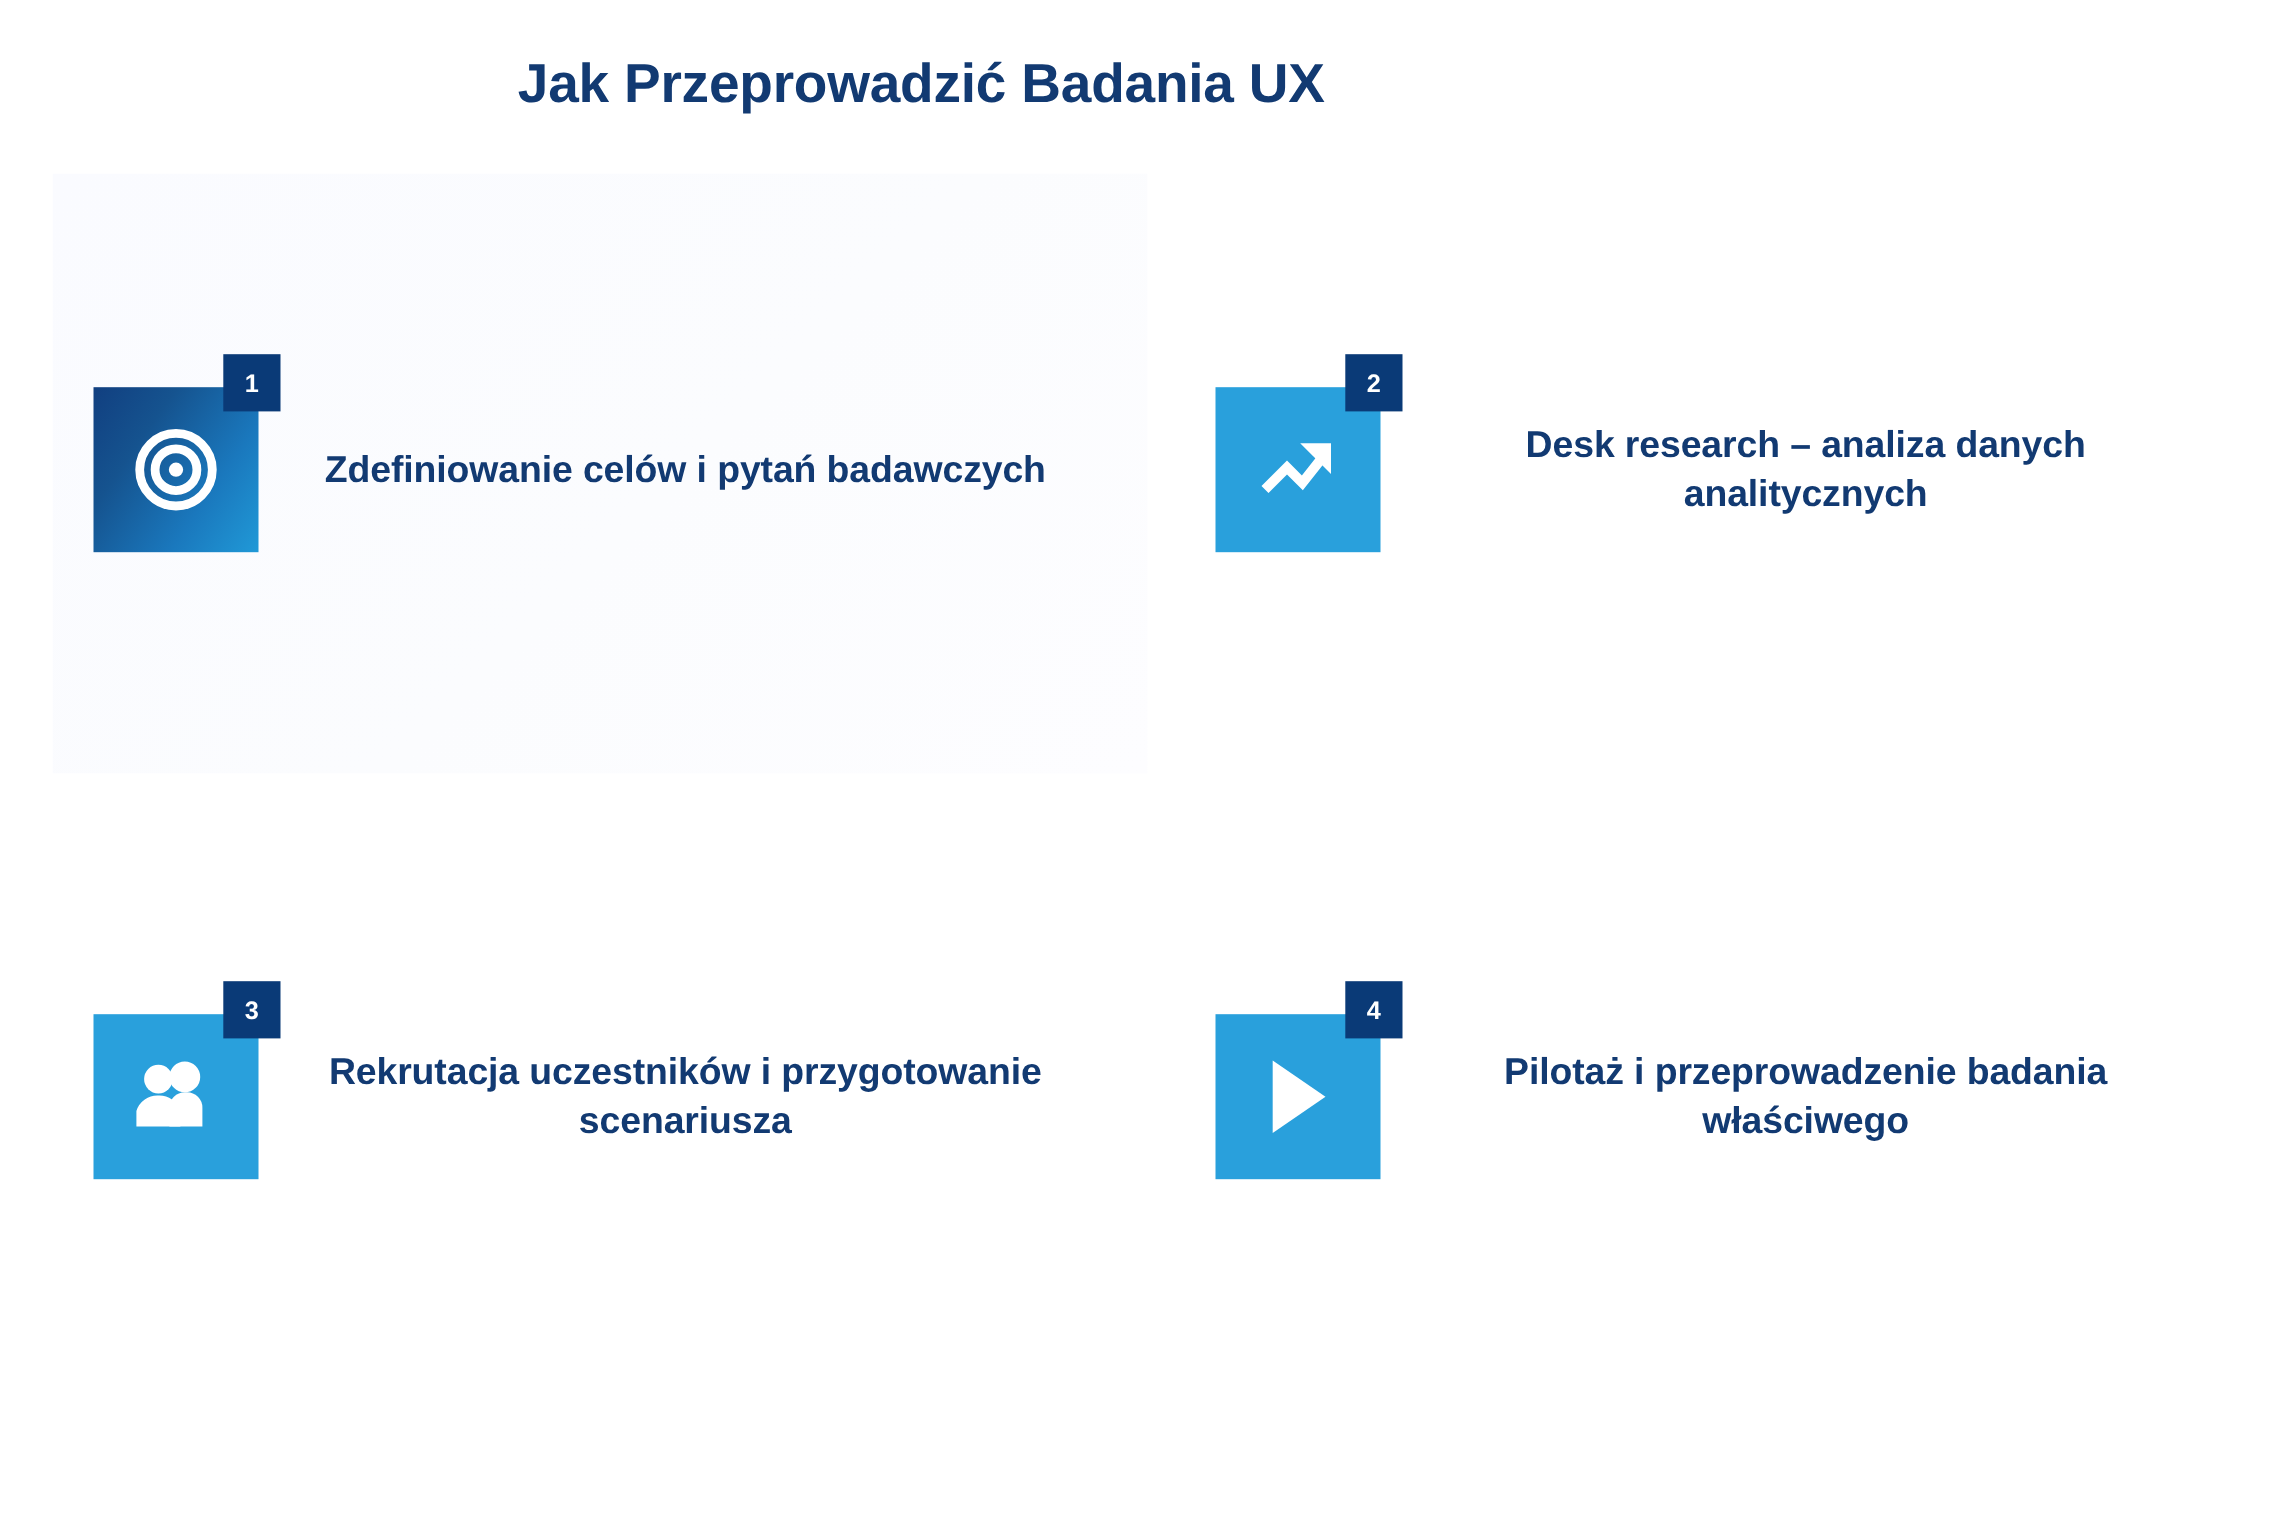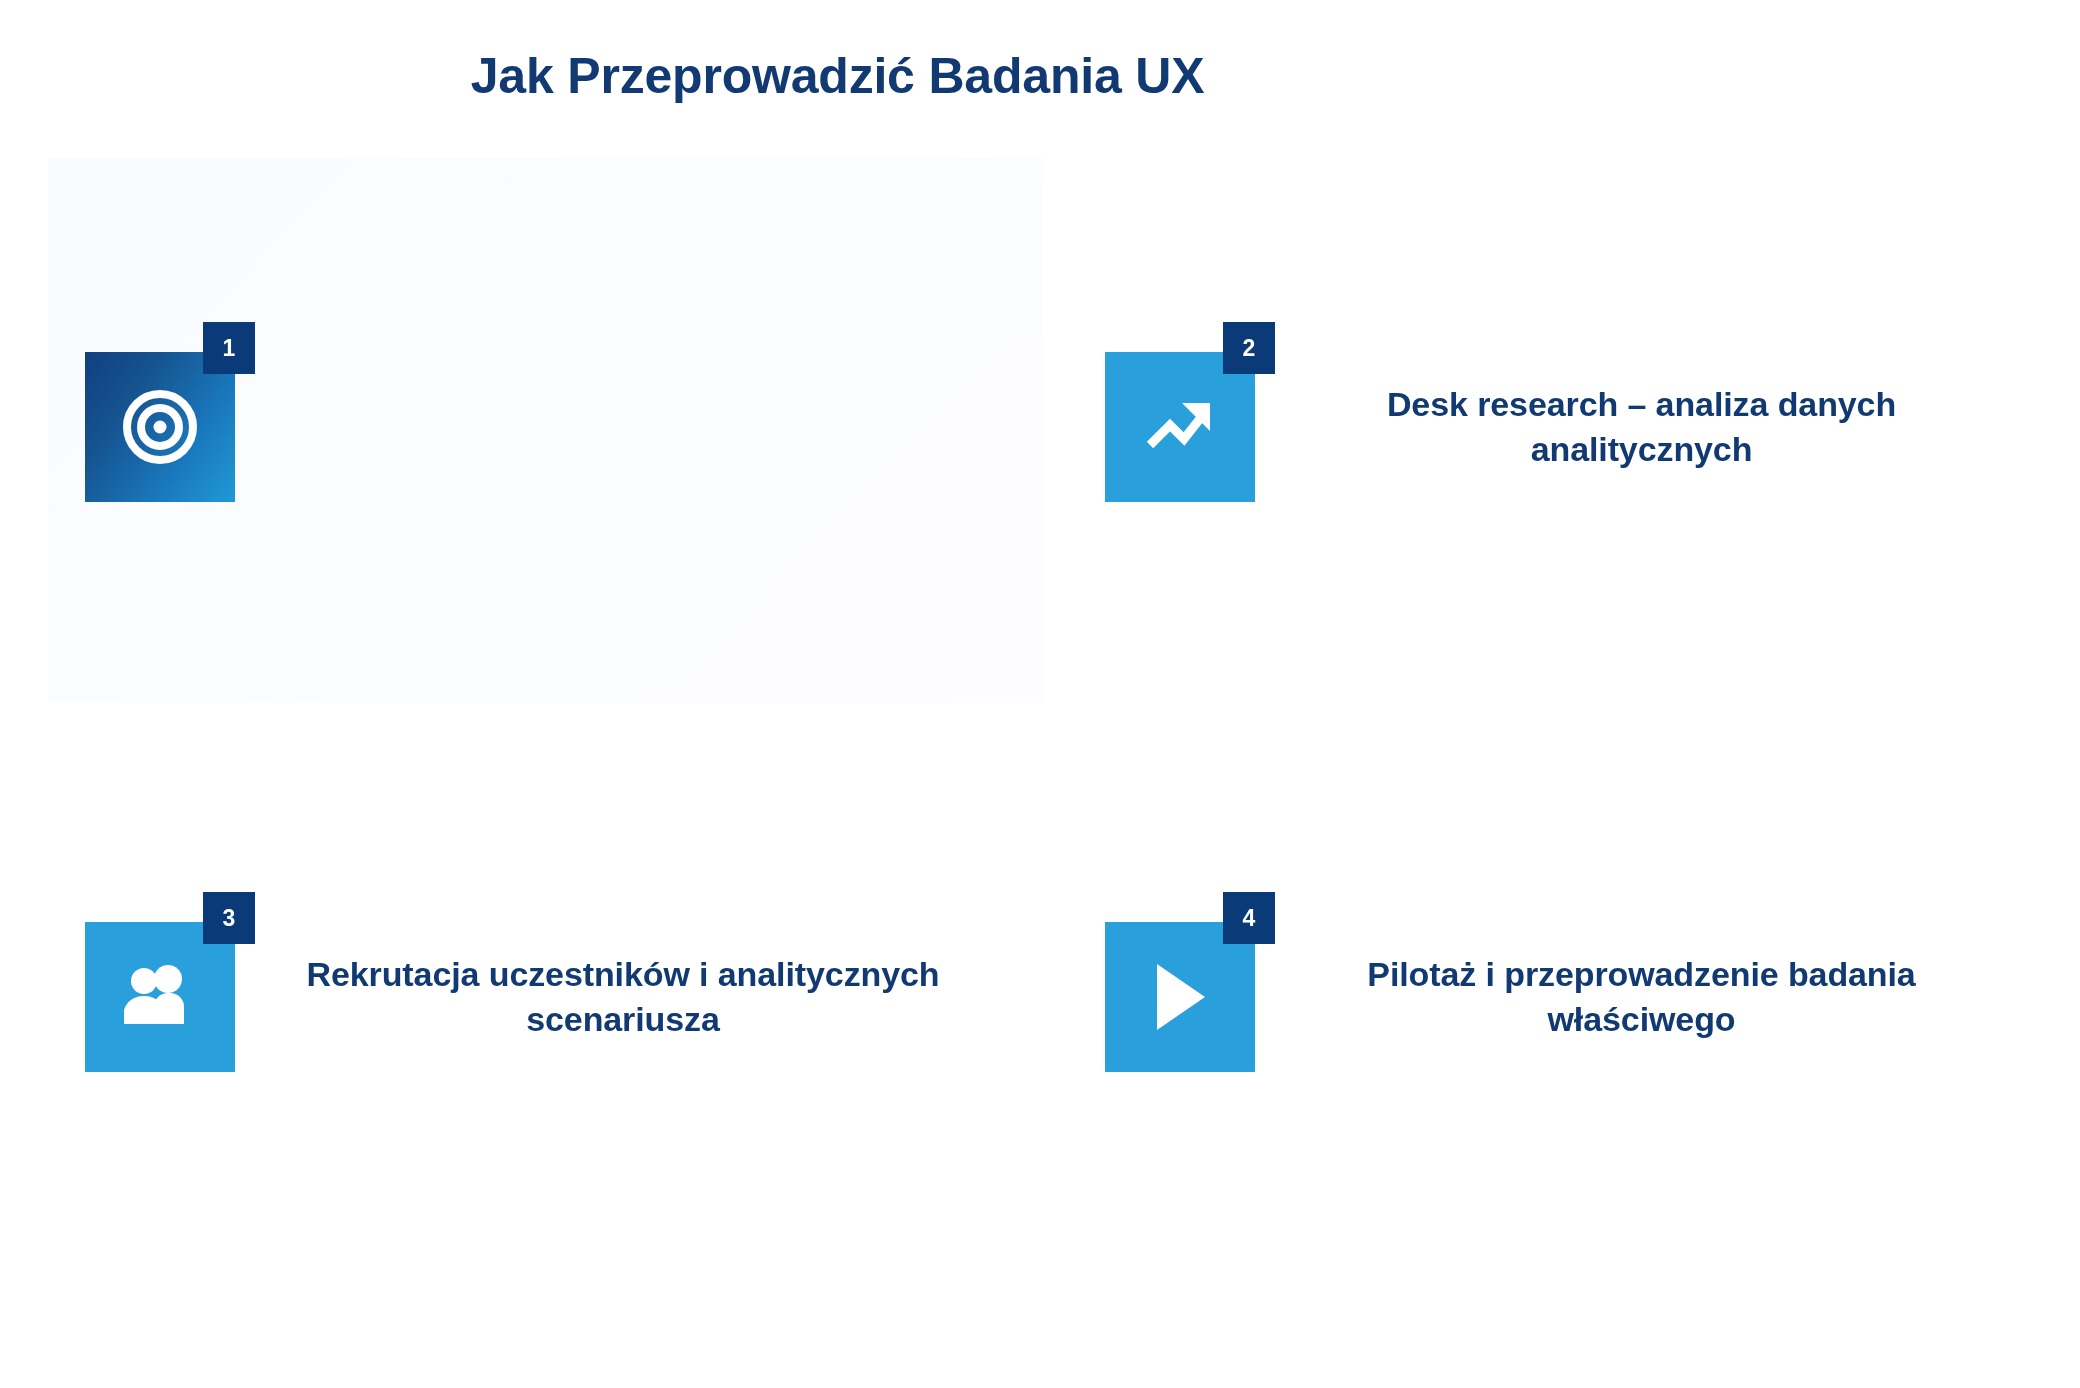--- a/index.html
+++ b/index.html
@@ -131,20 +131,21 @@
         <span>
           <svg width="78" height="78" viewBox="0 0 78 78">
             <circle cx="39" cy="39" r="33" fill="none" stroke="#ffffff" stroke-width="8"></circle>
             <circle cx="39" cy="39" r="19" fill="none" stroke="#ffffff" stroke-width="8"></circle>
             <circle cx="39" cy="39" r="6.5" fill="#ffffff"></circle>
           </svg>
         </span>
       </div>
       <div class="badge">1</div>
     </div>
+    <div class="step-label">Zdefiniowanie celów i pytań badawczych</div>
   </div>
 
   <div class="step step-r1c2">
     <div class="tile-wrap">
       <div class="tile tile-solid">
         <span>
           <svg width="76" height="76" viewBox="0 0 76 76">
             <polyline points="8,56 28,36 42,50 64,22" fill="none" stroke="#ffffff" stroke-width="9" stroke-linejoin="miter" stroke-linecap="butt"></polyline>
             <polygon points="68,14 68,42 40,14" fill="#ffffff"></polygon>
           </svg>
@@ -162,21 +163,21 @@
           <svg width="80" height="70" viewBox="0 0 80 70">
             <circle cx="48" cy="17" r="14" fill="#ffffff"></circle>
             <path d="M34 62 V45 a14 14 0 0 1 14 -14 h2 a14 14 0 0 1 14 14 V62 Z" fill="#ffffff"></path>
             <circle cx="24" cy="19" r="13" fill="#ffffff"></circle>
             <path d="M4 62 V48 a20 20 0 0 1 20 -14 a20 20 0 0 1 20 14 V62 Z" fill="#ffffff"></path>
           </svg>
         </span>
       </div>
       <div class="badge">3</div>
     </div>
-    <div class="step-label">Rekrutacja uczestników i analitycznych scenariusza</div>
+    <div class="step-label">Rekrutacja uczestników i przygotowanie scenariusza</div>
   </div>
 
   <div class="step step-r2c2">
     <div class="tile-wrap">
       <div class="tile tile-solid">
         <span>
           <svg width="66" height="74" viewBox="0 0 66 74">
             <polygon points="10,4 58,37 10,70" fill="#ffffff"></polygon>
           </svg>
         </span>

